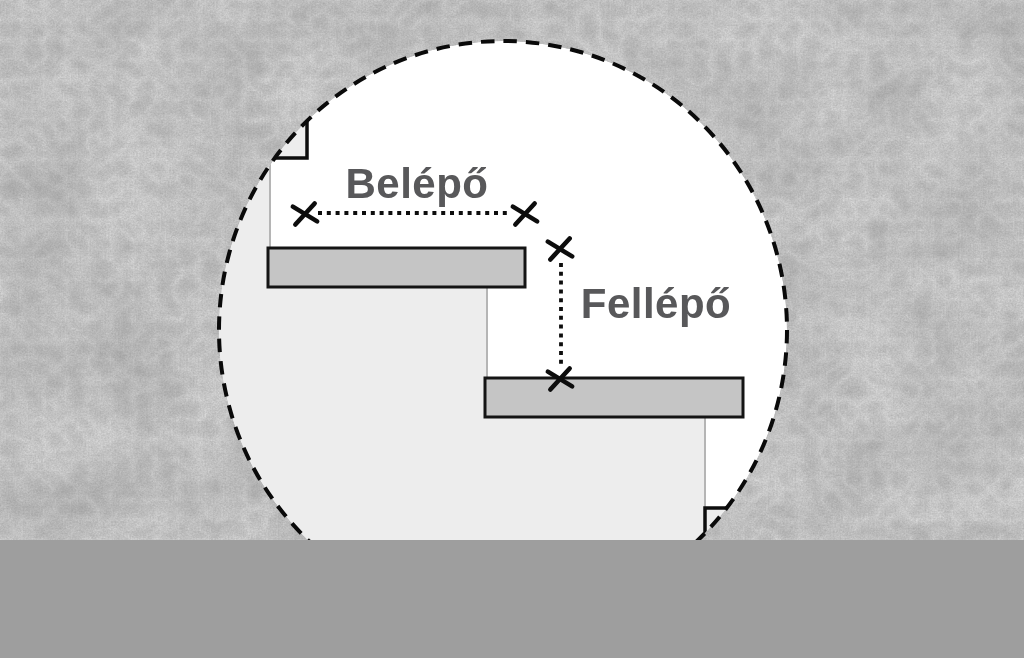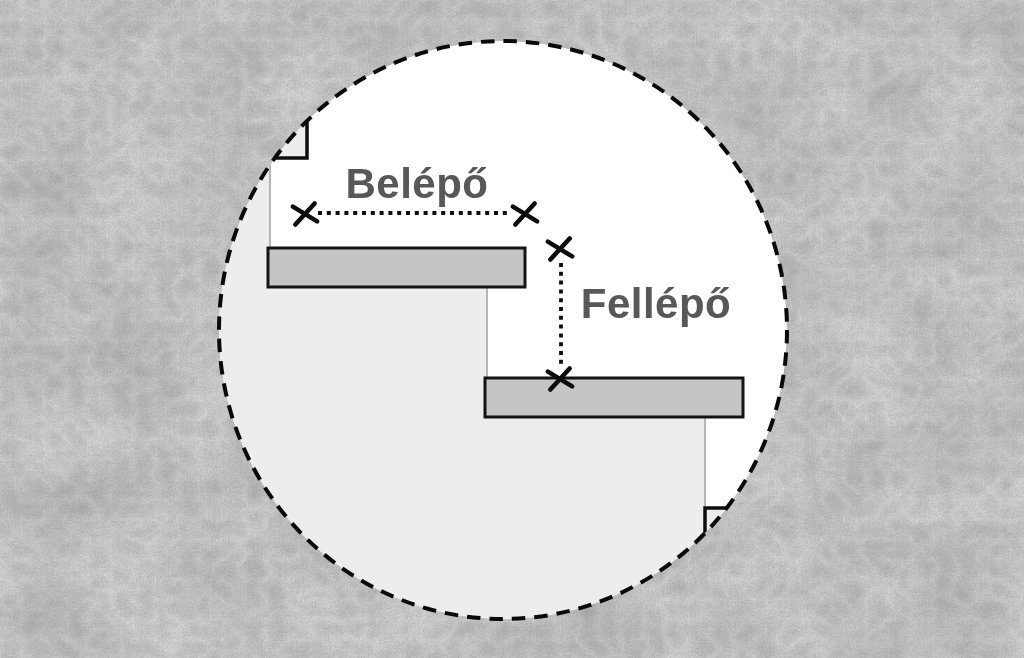--- a/index.html
+++ b/index.html
@@ -4,21 +4,21 @@
 <style>
   html, body {
     margin: 0;
     padding: 0;
     background: #9e9e9e;
     font-family: "Liberation Sans", sans-serif;
   }
   .stage {
     position: relative;
     width: 1024px;
-    height: 658px;
+    height: 540px;
     overflow: hidden;
   }
   .stage svg { display: block; }
 
   .tread        { stroke: #141414; stroke-width: 3; }
   .body-shape   { stroke: #b5b5b5; stroke-width: 2; }
   .notch-fill   { stroke: none; }
   .notch-line   { fill: none; stroke: #0d0d0d; stroke-width: 3.5; }
   .dim-line     { fill: none; stroke: #0d0d0d; stroke-width: 3.8; stroke-dasharray: 4 4.8; }
   .xmark line   { stroke: #0d0d0d; stroke-width: 4.6; stroke-linecap: round; }

